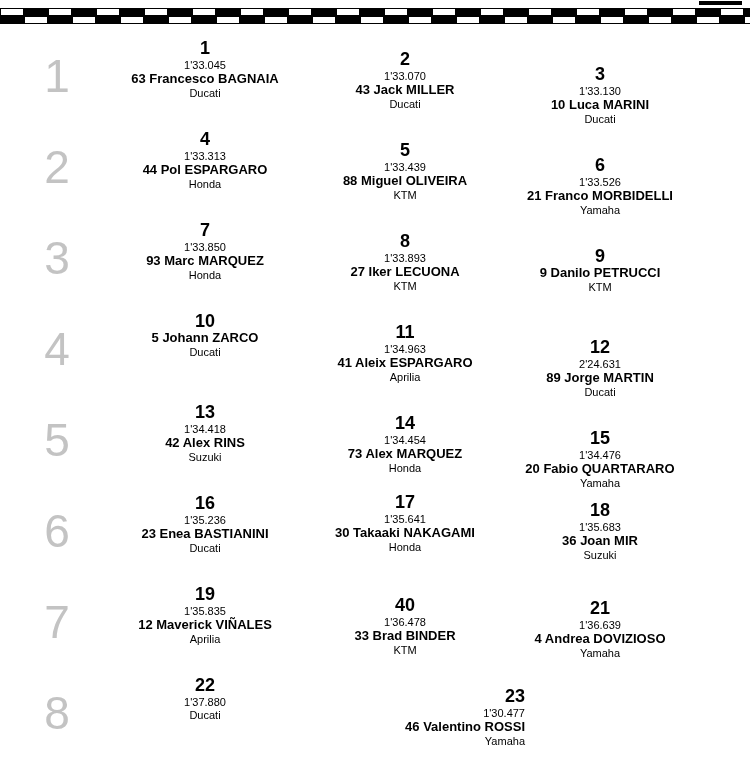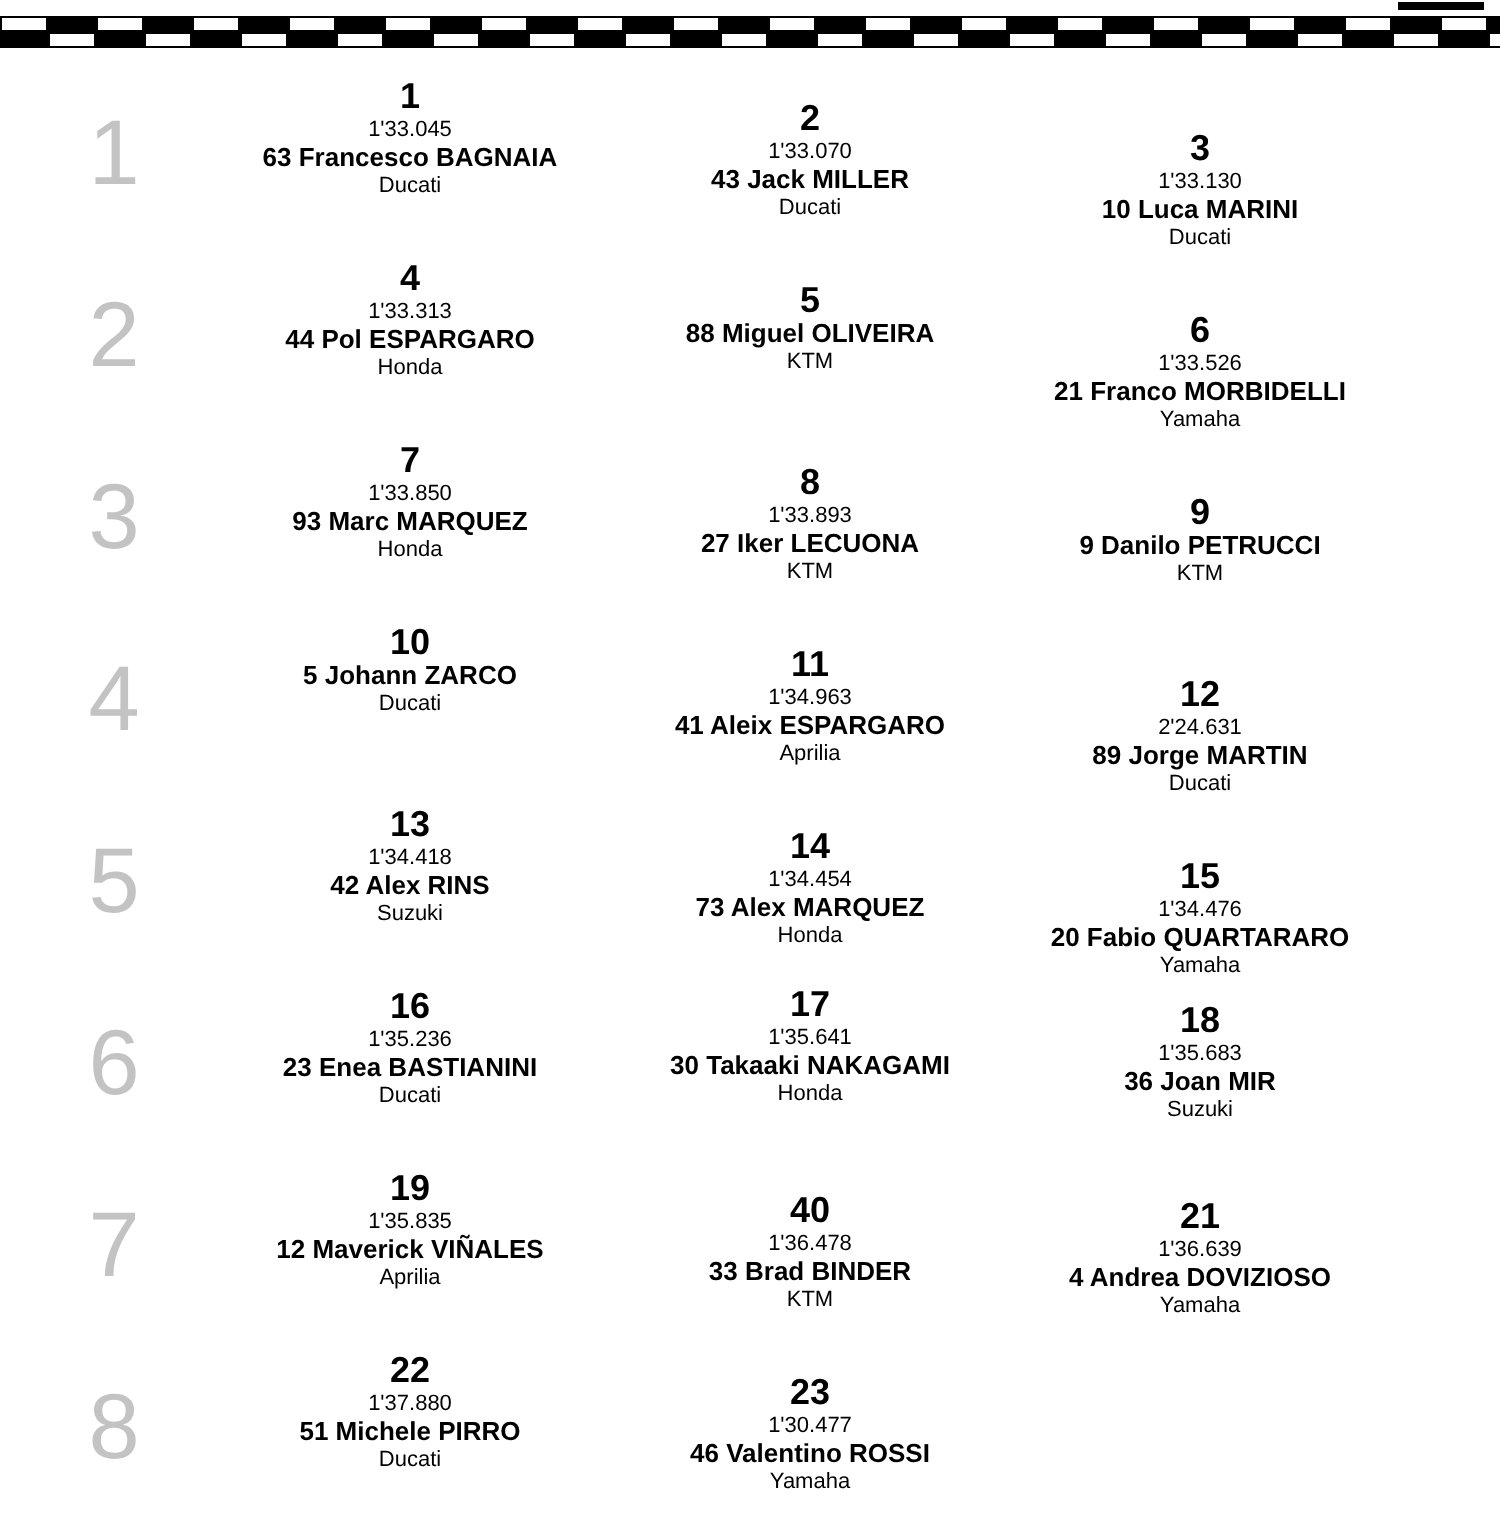--- a/index.html
+++ b/index.html
@@ -146,20 +146,21 @@
       </div>
       <div class="grid-row-number" style="top: 137px; color: rgb(195, 195, 195);">2</div>
       <div class="slot" style="left: 85px; top: 131px;">
         <div class="pos">4</div>
         <div class="time">1'33.313</div>
         <div class="rider">44 Pol ESPARGARO</div>
         <div class="team">Honda</div>
       </div>
       <div class="slot" style="left: 285px; top: 142px;">
         <div class="pos">5</div>
+        <div class="time">1'33.439</div>
         <div class="rider">88 Miguel OLIVEIRA</div>
         <div class="team">KTM</div>
       </div>
       <div class="slot" style="left: 480px; top: 157px;">
         <div class="pos">6</div>
         <div class="time">1'33.526</div>
         <div class="rider">21 Franco MORBIDELLI</div>
         <div class="team">Yamaha</div>
       </div>
       <div class="grid-row-number" style="top: 228px; color: rgb(195, 195, 195);">3</div>
@@ -252,23 +253,22 @@
       <div class="slot" style="left: 480px; top: 600px;">
         <div class="pos">21</div>
         <div class="time">1'36.639</div>
         <div class="rider">4 Andrea DOVIZIOSO</div>
         <div class="team">Yamaha</div>
       </div>
       <div class="grid-row-number" style="top: 683px; color: rgb(195, 195, 195);">8</div>
       <div class="slot" style="left: 85px; top: 677px;">
         <div class="pos">22</div>
         <div class="time">1'37.880</div>
-        <div class="rider">51 Michele PIRRO</div>
-        <div class="team">Ducati</div>
-      </div>
-      <div class="slot" style="left: 285px; top: 688px;">
+        <div class="team">Ducati</div>
+      </div>
+      <div class="slot" style="left: 285px; top: 688px; text-align: right;">
         <div class="pos">23</div>
         <div class="time">1'30.477</div>
         <div class="rider">46 Valentino ROSSI</div>
         <div class="team">Yamaha</div>
       </div>
     </div>
 </div>
 
 </body></html>

